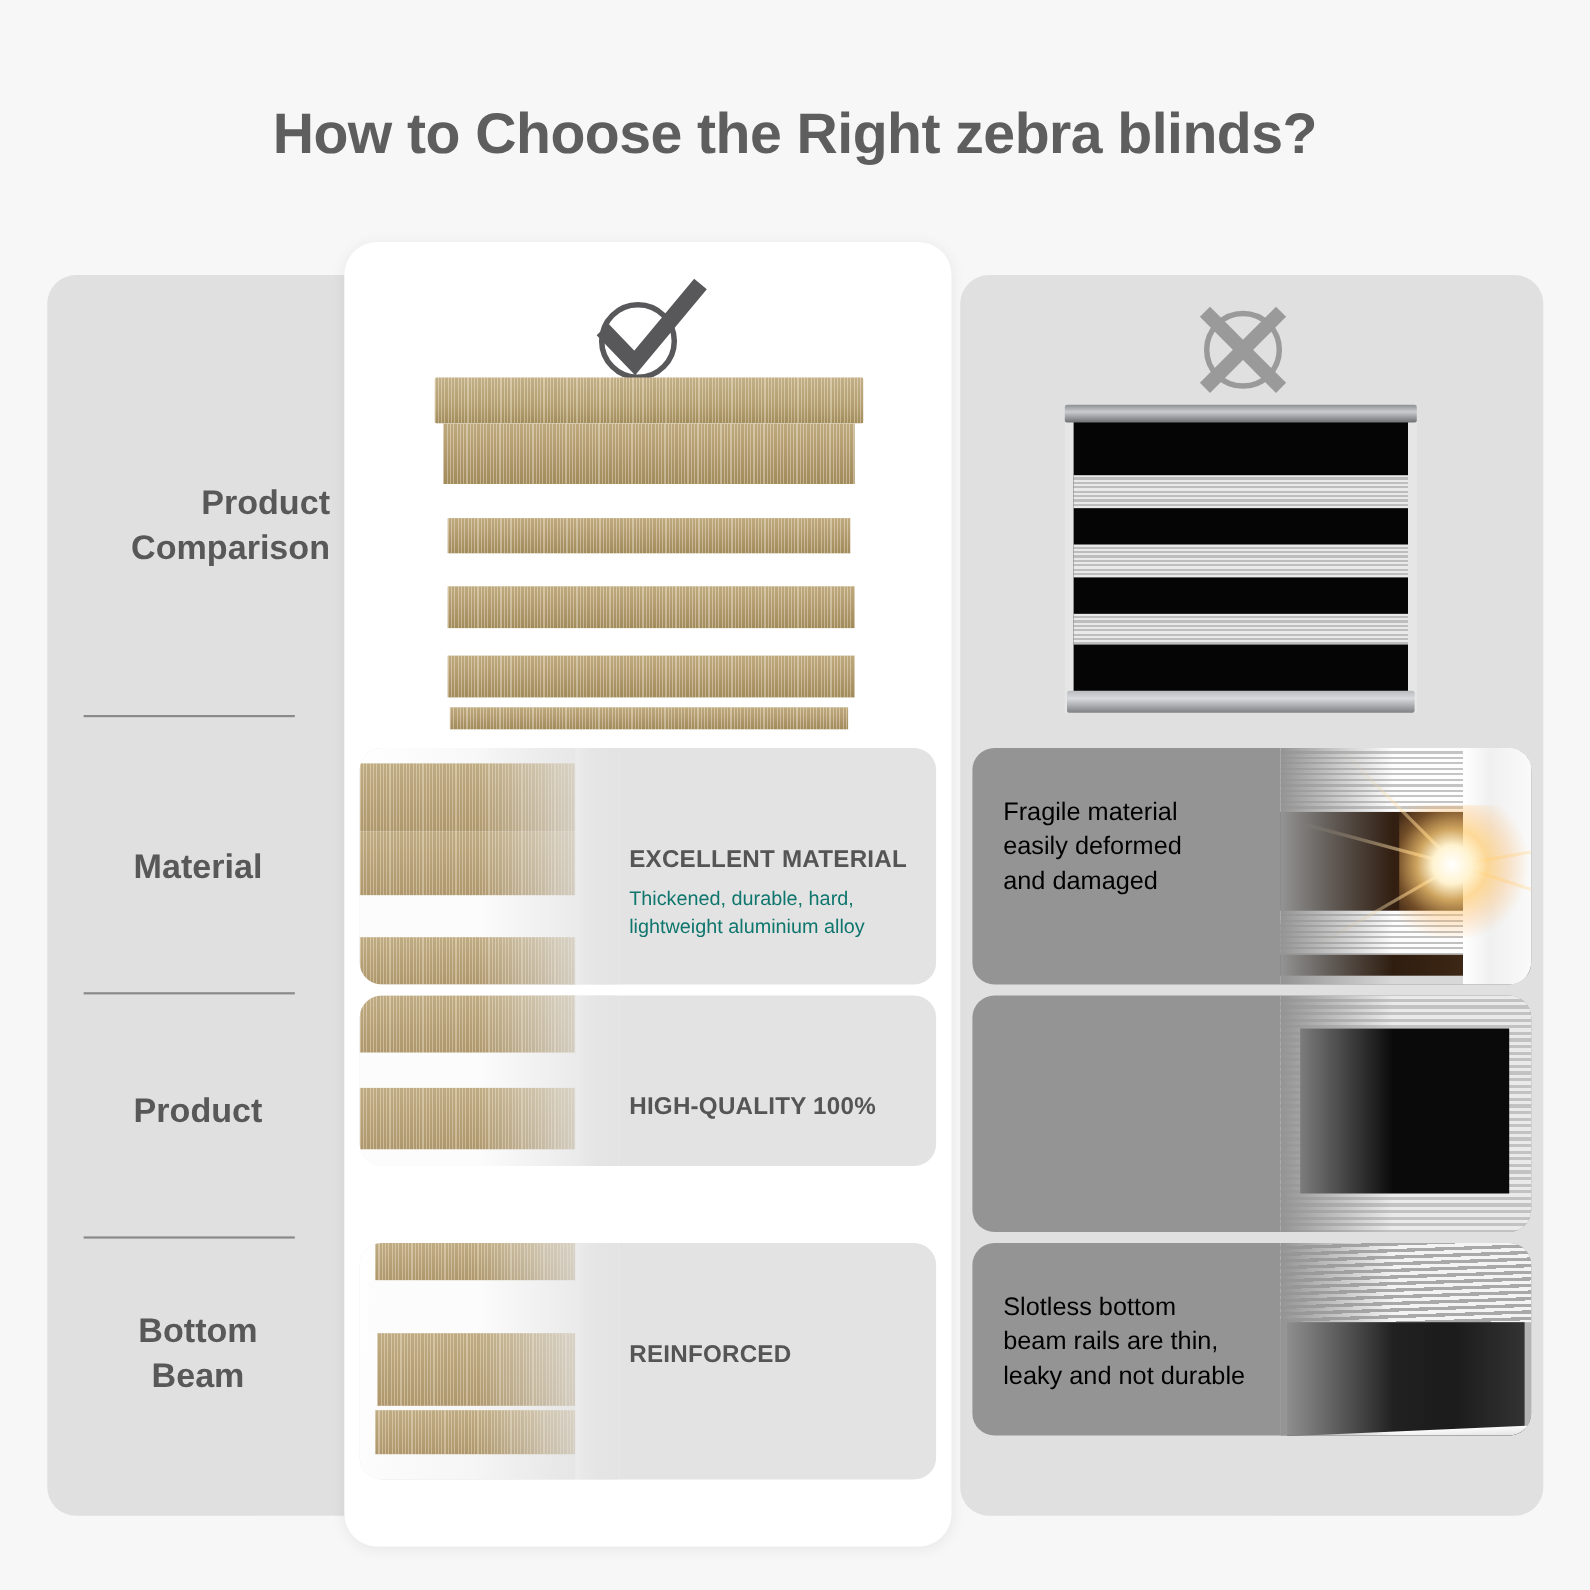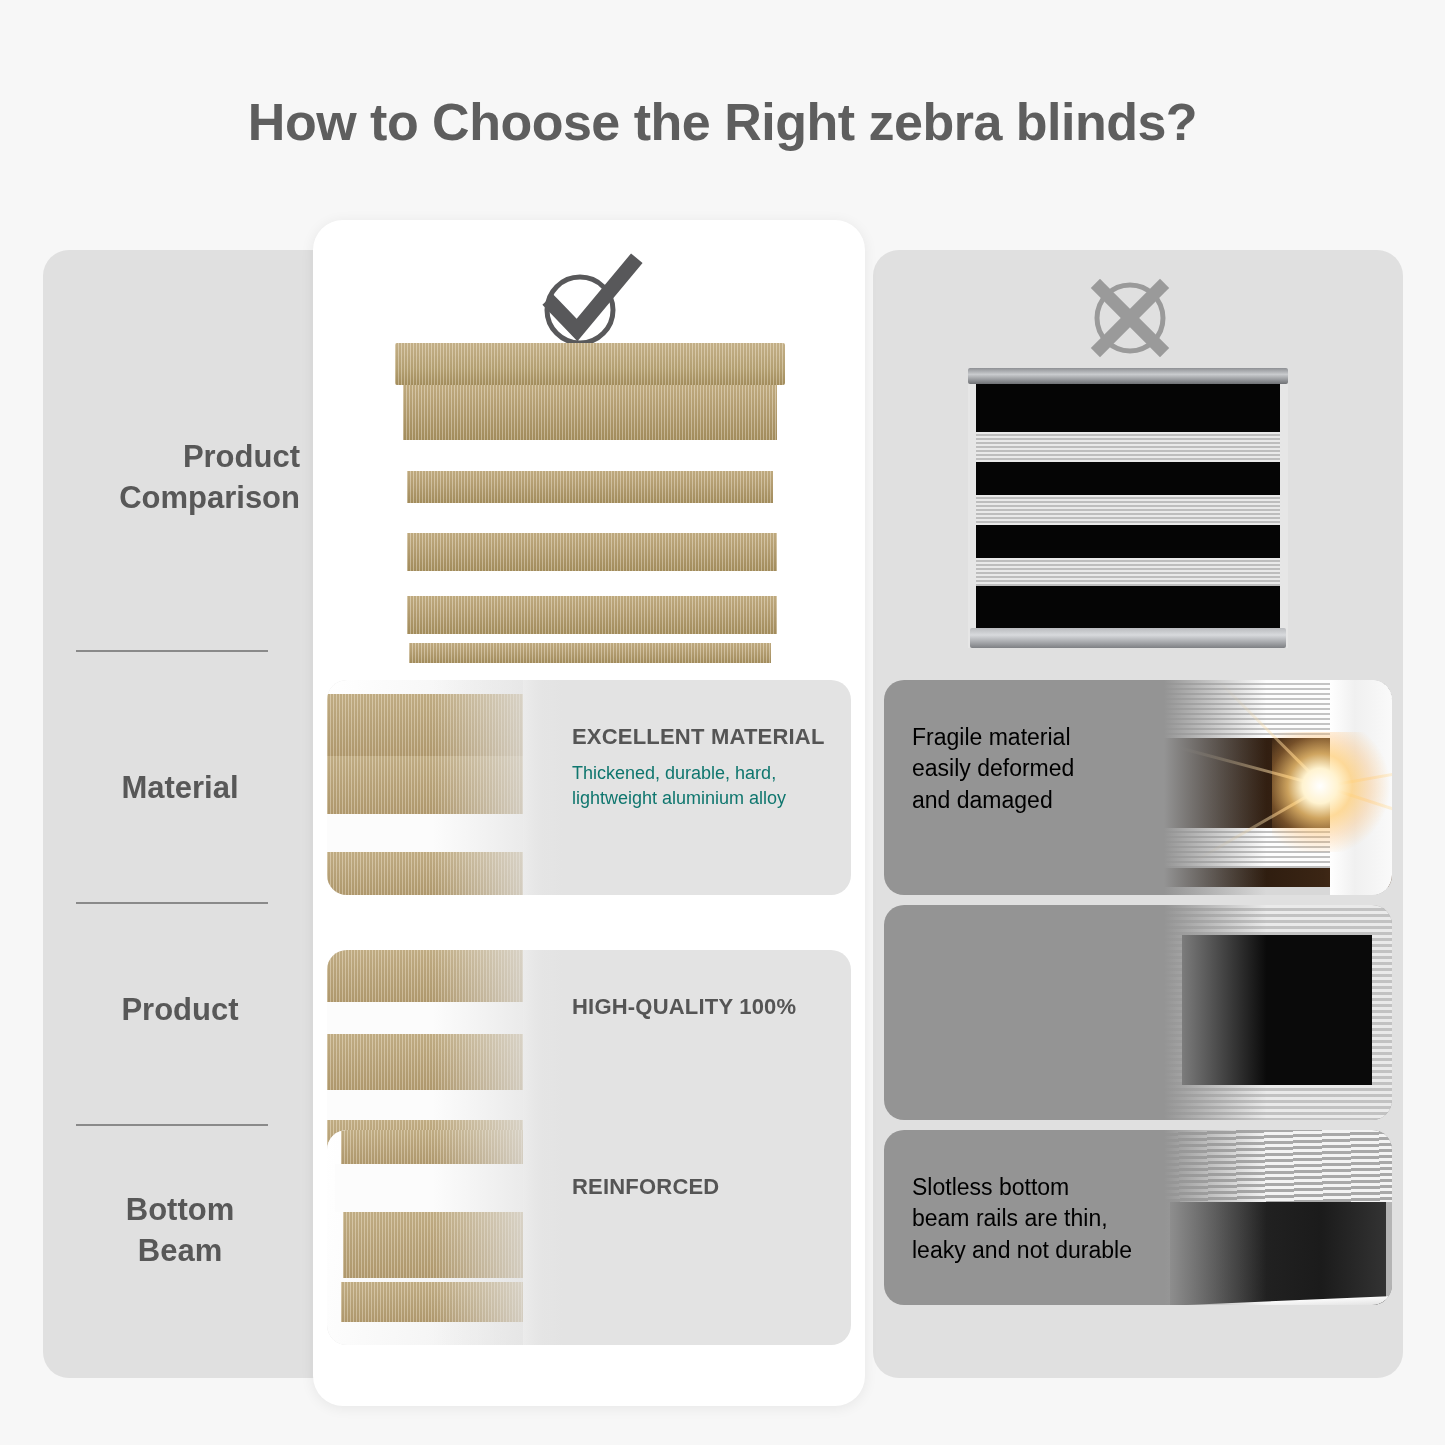--- a/index.html
+++ b/index.html
@@ -142,36 +142,37 @@
   
   .feature-card {
     position: absolute;
     border-radius: 20px;
     overflow: hidden;
   }
   .card-good { background: #e3e3e3; }
   .card-bad  { background: #949494; }
 
   .fc-0 { left: 327px; top: 680px;  width: 524px; height: 215px; }
-  .fc-1 { left: 327px; top: 950px;  width: 524px; height: 215px; }
+  .fc-1 { left: 327px; top: 905px;  width: 524px; height: 155px; }
   .fc-2 { left: 327px; top: 1130px; width: 524px; height: 215px; }
   .bc-0 { left: 884px; top: 680px;  width: 508px; height: 215px; }
   .bc-1 { left: 884px; top: 905px;  width: 508px; height: 215px; }
   .bc-2 { left: 884px; top: 1130px; width: 508px; height: 175px; }
 
   .card-text-good {
     position: absolute;
     left: 245px; top: 44px; width: 262px;
   }
   .card-title {
     font-size: 22px;
     font-weight: bold;
     color: #555555;
     letter-spacing: 0.2px;
     margin-bottom: 11px;
+    margin-top: 44px;
   }
   .card-desc {
     font-size: 18px;
     color: #0f766e;
     line-height: 1.38;
   }
   .card-text-bad {
     position: absolute;
     left: 28px; top: 42px; width: 250px;
     font-size: 23px;

